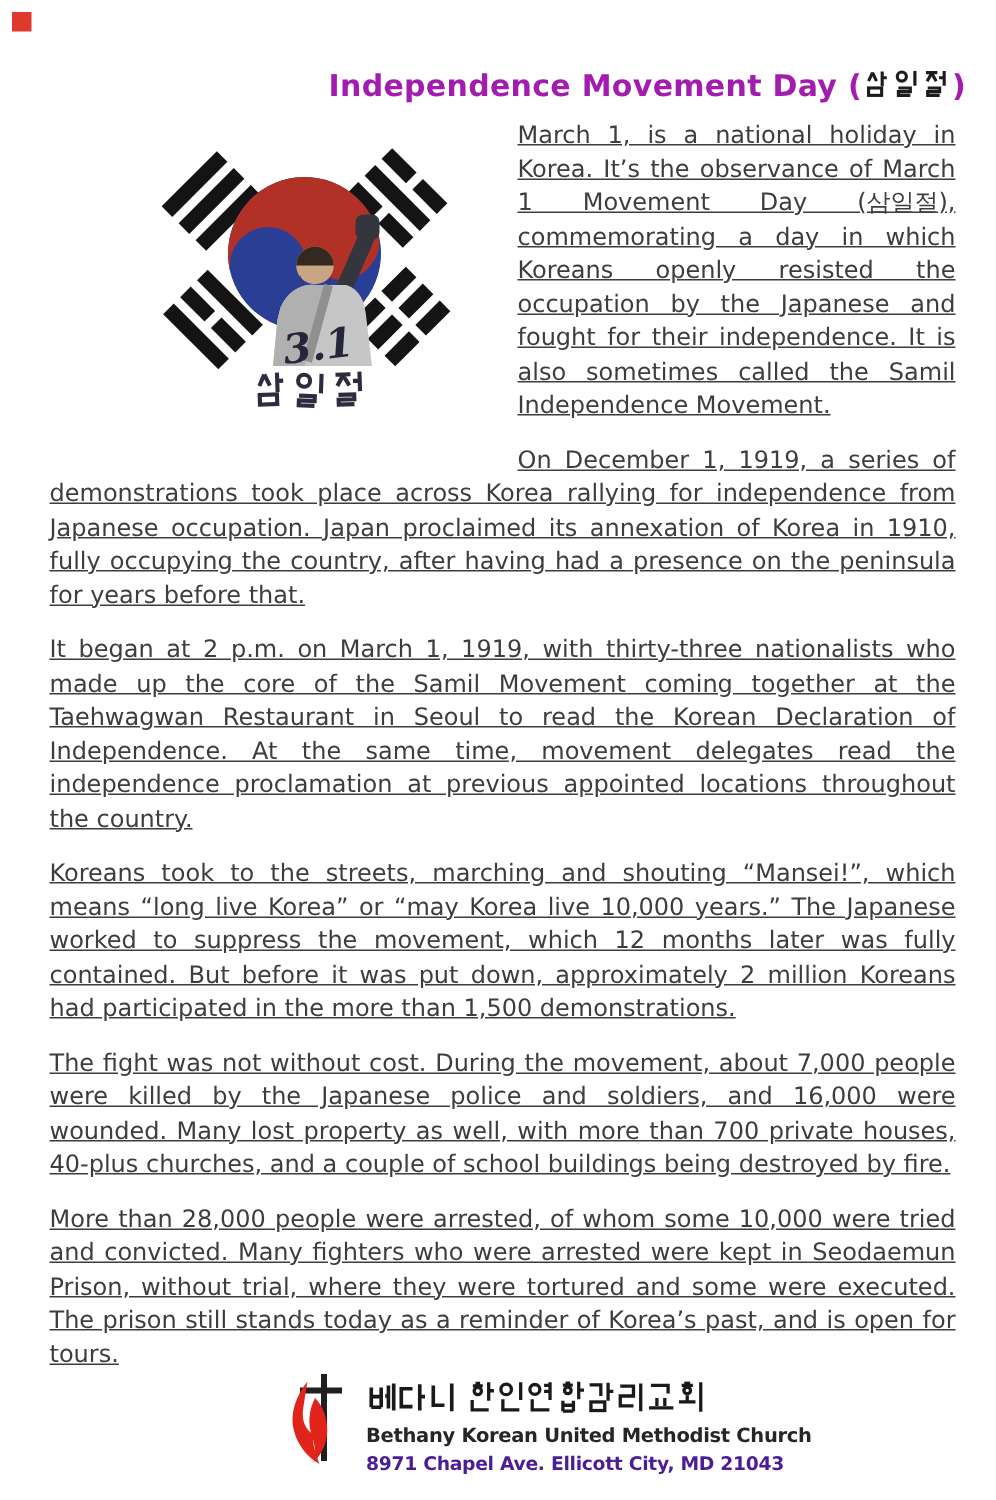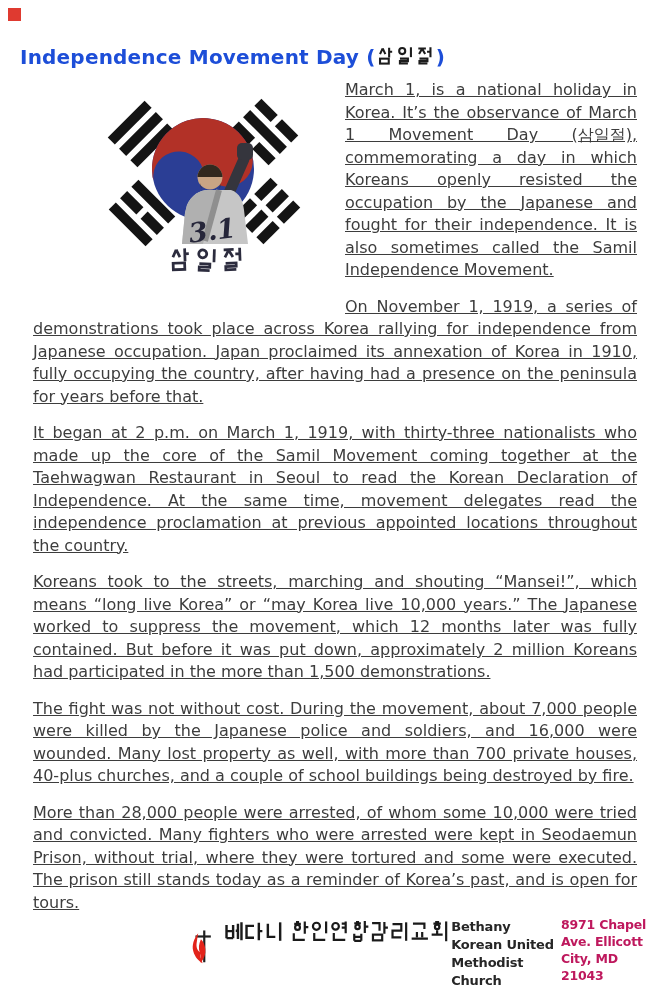--- a/index.html
+++ b/index.html
@@ -2,43 +2,43 @@
 <html><head>
 <meta charset="utf-8">
 <style>
   html,body{margin:0;padding:0;background:#ffffff;}
   .page{
     position:relative;width:664px;height:1000px;background:#ffffff;
     font-family:"DejaVu Sans",sans-serif;overflow:hidden;
   }
   .red-marker{position:absolute;left:8px;top:8px;width:13px;height:13px;background:#df3a30;}
   .doc-title{
-    margin:44px 20px 0 20px;text-align:left;
-    font-size:20px;font-weight:bold;color:#1d4ed8;letter-spacing:0.2px;line-height:27px;
+    margin:44px 20px 0 20px;text-align:right;
+    font-size:20px;font-weight:bold;color:#a21caf;letter-spacing:0.2px;line-height:27px;
     white-space:nowrap;
   }
   .doc-title .kr-inline{display:inline-block;vertical-align:-2px;margin:0 1px;}
   .article{
     margin:6px 27px 0 33px;
     font-size:16px;line-height:22.5px;color:#3d3d3d;
     text-align:justify;
   }
   .article p{margin:0 0 14px 0;text-decoration:underline;}
   .article p.last{margin-bottom:0;}
   .flag-figure{
     float:left;width:312px;height:230px;box-sizing:border-box;padding-top:10px;
   }
   .flag-figure svg{display:block;margin-left:50px;}
   .footer-logo{
     margin:2px 0 0 190px;display:flex;align-items:flex-start;gap:8px;
   }
-  .footer-text{display:flex;flex-direction:row;justify-content:center;}
+  .footer-text{display:flex;flex-direction:column;justify-content:center;}
   .footer-kr{margin-top:5px;}
   .footer-en{font-size:13px;font-weight:bold;color:#262626;letter-spacing:-0.2px;line-height:18px;margin-top:2px;}
-  .footer-addr{font-size:12.5px;font-weight:bold;color:#be185d;letter-spacing:-0.2px;line-height:17px;}
+  .footer-addr{font-size:12.5px;font-weight:bold;color:#4c1d95;letter-spacing:-0.2px;line-height:17px;}
   .glyph-defs{position:absolute;width:0;height:0;overflow:hidden;}
 </style>
 </head>
 <body>
 
 <svg class="glyph-defs" aria-hidden="true">
   <defs>
     <g id="g-sam" stroke="currentColor" stroke-width="11" fill="none">
       <path d="M30,10 L16,40 M30,10 L44,40"></path>
         <path d="M64,6 V58 M64,28 H80"></path>
@@ -176,21 +176,21 @@
         </g>
         <g style="color:#2c2c3e">
           <use href="#g-sam" transform="translate(86,158) scale(0.25) rotate(-2 50 50)"></use>
           <use href="#g-il" transform="translate(112,159) scale(0.25) rotate(2 50 50)"></use>
           <use href="#g-jeol" transform="translate(138,158) scale(0.25) rotate(-2 50 50)"></use>
         </g>
       </svg>
     </div>
 
     <p>March 1, is a national holiday in Korea. It’s the observance of March 1 Movement Day (삼일절), commemorating a day in which Koreans openly resisted the occupation by the Japanese and fought for their independence. It is also sometimes called the Samil Independence Movement.</p>
-    <p>On November 1, 1919, a series of demonstrations took place across Korea rallying for independence from Japanese occupation. Japan proclaimed its annexation of Korea in 1910, fully occupying the country, after having had a presence on the peninsula for years before that.</p>
+    <p>On December 1, 1919, a series of demonstrations took place across Korea rallying for independence from Japanese occupation. Japan proclaimed its annexation of Korea in 1910, fully occupying the country, after having had a presence on the peninsula for years before that.</p>
     <p>It began at 2 p.m. on March 1, 1919, with thirty-three nationalists who made up the core of the Samil Movement coming together at the Taehwagwan Restaurant in Seoul to read the Korean Declaration of Independence. At the same time, movement delegates read the independence proclamation at previous appointed locations throughout the country.</p>
     <p>Koreans took to the streets, marching and shouting “Mansei!”, which means “long live Korea” or “may Korea live 10,000 years.” The Japanese worked to suppress the movement, which 12 months later was fully contained. But before it was put down, approximately 2 million Koreans had participated in the more than 1,500 demonstrations.</p>
     <p>The fight was not without cost. During the movement, about 7,000 people were killed by the Japanese police and soldiers, and 16,000 were wounded. Many lost property as well, with more than 700 private houses, 40-plus churches, and a couple of school buildings being destroyed by fire.</p>
     <p class="last">More than 28,000 people were arrested, of whom some 10,000 were tried and convicted. Many fighters who were arrested were kept in Seodaemun Prison, without trial, where they were tortured and some were executed. The prison still stands today as a reminder of Korea’s past, and is open for tours.</p>
   </div>
 
   <div class="footer-logo">
     <svg width="46" height="64" viewBox="0 0 46 64">
       <rect x="24" y="0" width="4" height="58" fill="#1f1f1f"></rect>
       <rect x="10" y="9" width="28" height="4" fill="#1f1f1f"></rect>

